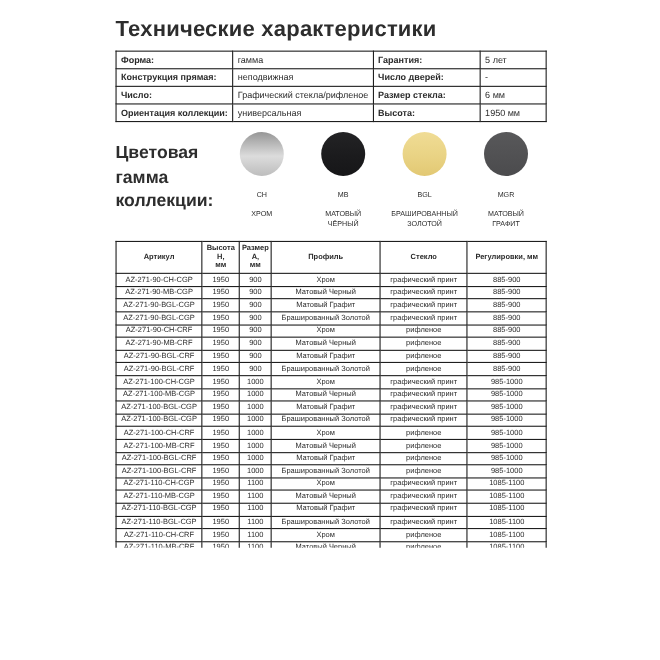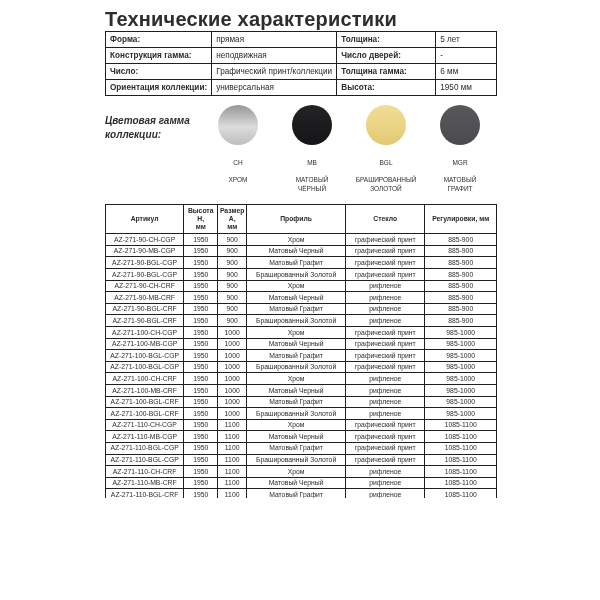--- a/index.html
+++ b/index.html
@@ -1,29 +1,29 @@
 <!DOCTYPE html>
 <html><head>
 <meta charset="utf-8">
 <style>
   * { margin:0; padding:0; box-sizing:border-box; }
   html,body { width:600px; height:600px; }
   body { background:#ffffff; font-family:"Liberation Sans", sans-serif; color:#2b2b2b; }
-  .page { position:relative; width:600px; height:498px; padding:8px 103px 0 105px; overflow:hidden; }
+  .page { position:relative; width:600px; height:498px; padding:16px 103px 0 105px; overflow:hidden; }
 
   .title { font-size:20px; font-weight:600; color:#2d2d2d; letter-spacing:0.2px; }
 
   table { border-collapse:collapse; width:100%; }
 
-  .spec-table { }
+  .spec-table { margin-top:7px; }
   .spec-table td { border:1px solid #1f1f1f; font-size:8.2px; padding:3px 4px; height:15.5px; white-space:nowrap; vertical-align:middle; }
   .spec-table td.lbl { font-weight:700; }
 
   .colors-row { display:flex; margin-top:9px; }
-  .colors-label { width:96px; font-weight:700; font-size:10px; line-height:1.35; white-space:pre-line; padding-top:9px; color:#2d2d2d;font-style:italic; }
+  .colors-label { width:96px; font-weight:700; font-size:16px; line-height:1.35; white-space:pre-line; padding-top:9px; color:#2d2d2d; }
   .swatches { flex:1; display:flex; justify-content:space-between; }
   .swatch { width:74px; display:flex; flex-direction:column; align-items:center; }
   .circle { width:40px; height:40px; border-radius:50%; }
   .sw-text { margin-top:5px; font-size:6.5px; text-align:center; line-height:1.35; color:#2f2f2f; white-space:pre-line; }
   .sw-code { display:block; }
 
   .prod-table { margin-top:10px; }
   .prod-table th { border:1px solid #1f1f1f; font-size:6.8px; font-weight:700; padding:2px 1px; white-space:pre-line; line-height:1.2; vertical-align:middle; }
   .prod-table td { border:1px solid #1f1f1f; font-size:6.8px; padding:1.5px 2px; text-align:center; line-height:7.6px; vertical-align:middle; }
   .page-num { position:absolute; left:476px; top:615px; font-size:9px; color:#aaaaaa; letter-spacing:0.5px; }
@@ -39,36 +39,36 @@
     <colgroup>
       <col style="width:25%">
         <col style="width:32%">
         <col style="width:26.5%">
         <col style="width:16.5%">
     </colgroup>
     <tbody id="spec-body">
 
         <tr>
           <td class="lbl sl">Форма:</td>
-          <td class="sv">прямая</td>
-          <td class="lbl sl2">Толщина:</td>
+          <td class="sv">гамма</td>
+          <td class="lbl sl2">Гарантия:</td>
           <td class="sv2">5 лет</td>
         </tr>
 
         <tr>
-          <td class="lbl sl">Конструкция гамма:</td>
+          <td class="lbl sl">Конструкция прямая:</td>
           <td class="sv">неподвижная</td>
           <td class="lbl sl2">Число дверей:</td>
           <td class="sv2">-</td>
         </tr>
 
         <tr>
           <td class="lbl sl">Число:</td>
-          <td class="sv">Графический принт/коллекции</td>
-          <td class="lbl sl2">Толщина гамма:</td>
+          <td class="sv">Графический стекла/рифленое</td>
+          <td class="lbl sl2">Размер стекла:</td>
           <td class="sv2">6 мм</td>
         </tr>
 
         <tr>
           <td class="lbl sl">Ориентация коллекции:</td>
           <td class="sv">универсальная</td>
           <td class="lbl sl2">Высота:</td>
           <td class="sv2">1950 мм</td>
         </tr>
       </tbody>

